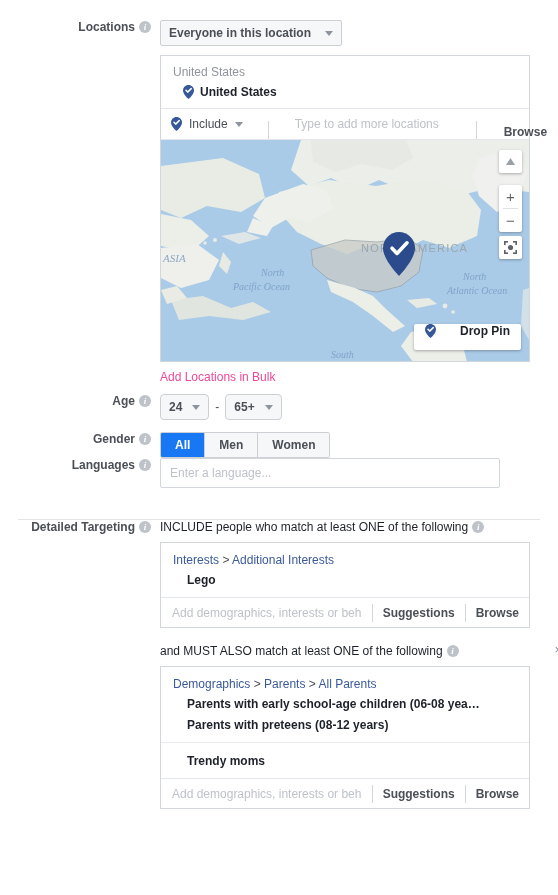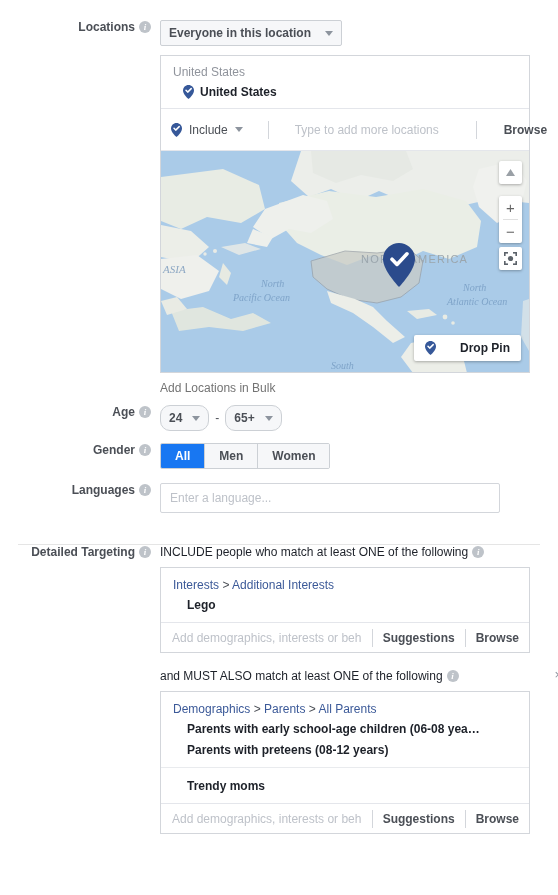--- a/index.html
+++ b/index.html
@@ -101,22 +101,22 @@
     align-items: center;
     gap: 6px;
   }
   .pin {
     width: 11px; height: 14px;
     flex: 0 0 11px;
     display: inline-block;
   }
   .include-bar {
     display: flex;
-    align-items: center;
-    height: 42px;
+    align-items: flex-end;
+    height: 31px;
     border-top: 1px solid #e4e6eb;
     gap: 16px;
   }
   .include-btn {
     display: flex;
     align-items: center;
     gap: 7px;
     padding: 0 9px 0 10px;
     font-size: 12px;
     color: #4b4f56;
@@ -188,49 +188,48 @@
   }
   .ctrl-sep { width: 15px; height: 1px; background: #e0e0e0; }
   .drop-pin {
     position: absolute;
     right: 8px; bottom: 11px;
     background: #ffffff;
     border-radius: 2px;
     box-shadow: 0 1px 3px rgba(0,0,0,.3);
     height: 26px;
     display: flex;
-    align-items: center;
     gap: 24px;
     padding: 0 11px;
     font-size: 12px;
     font-weight: bold;
     color: #1d2129;
     cursor: pointer;
   }
 
   
   .bulk-link {
     display: inline-block;
     margin-top: 8px;
     font-size: 12px;
-    color: #737373;
+    color: #ec4899;
     cursor: pointer;
   }
 
   
   .age-wrap { display: flex; align-items: center; gap: 6px; }
   .age-select {
     display: inline-flex;
     align-items: center;
     gap: 10px;
     height: 26px;
     padding: 5px 8px;
     background: #f6f7f9;
     border: 1px solid #ccd0d5;
-    border-radius: 10px;
+    border-radius: 4px;
     font-size: 12px;
     font-weight: bold;
     color: #4b4f56;
     cursor: pointer;
   }
   .age-dash { color: #4b4f56; font-size: 12px; }
 
   
   .gender-group {
     display: inline-flex;
@@ -521,21 +520,21 @@
   </div>
   <div class="field-col">
     <div class="gender-group">
       <div class="gender-btn active">All</div>
       <div class="gender-btn">Men</div>
       <div class="gender-btn">Women</div>
     </div>
   </div>
 </div>
 
-<div class="row" style="margin-top:14px;">
+<div class="row" style="">
   <div class="label-col">
     <span>Languages</span>
     <span class="info-icon">i</span>
   </div>
   <div class="field-col">
     <input class="lang-input" placeholder="Enter a language..." style="">
   </div>
 </div>
 
 <div class="divider" style="margin-top:31px;"></div>

